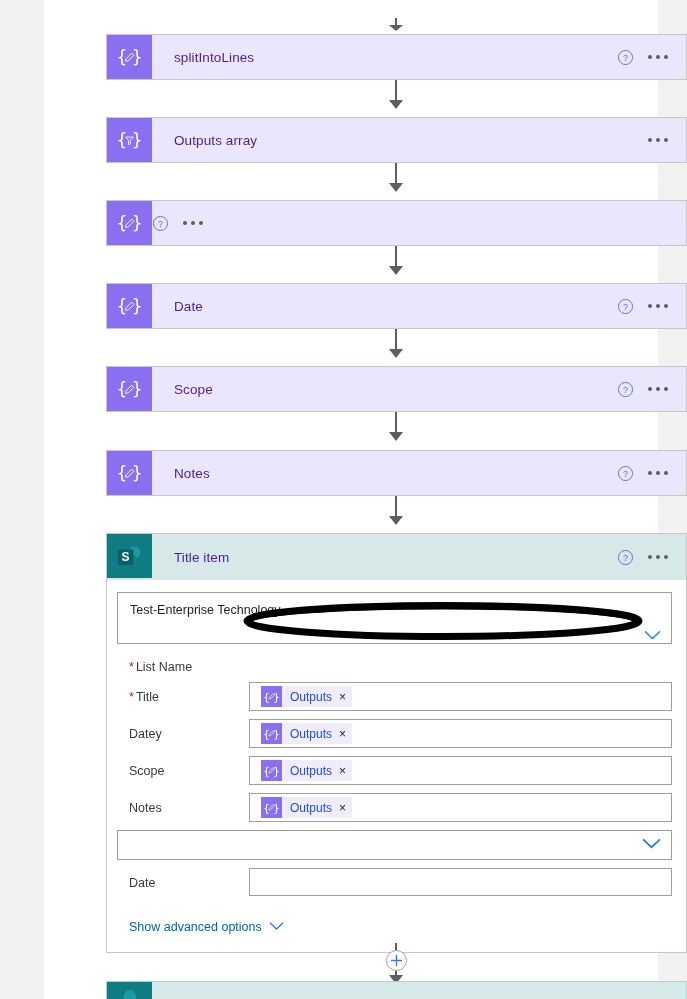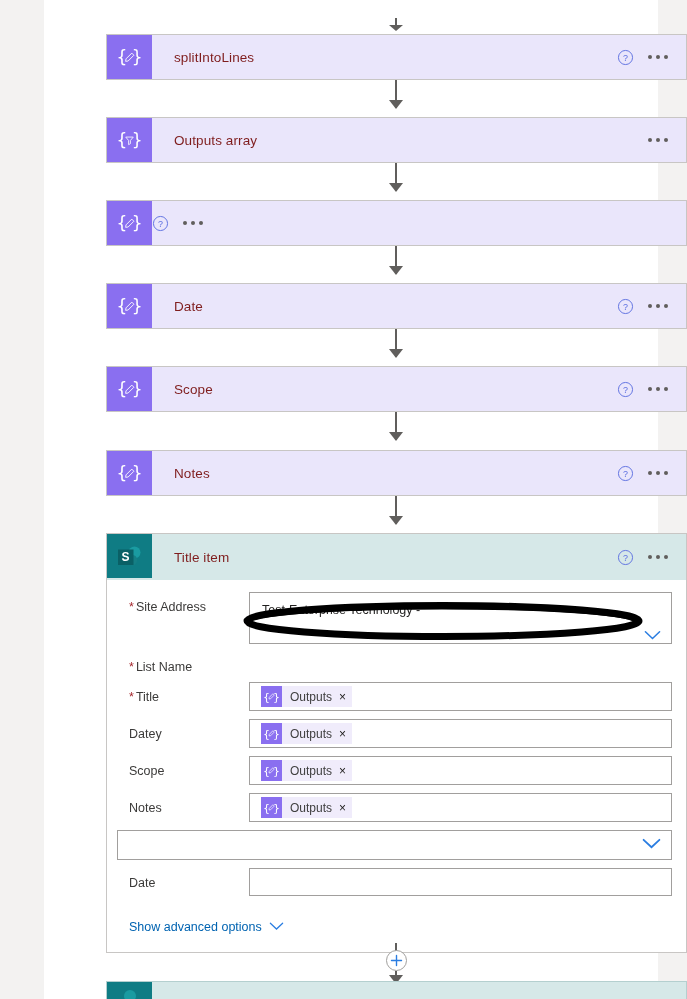--- a/index.html
+++ b/index.html
@@ -50,21 +50,21 @@
     display: flex;
     align-items: center;
     justify-content: center;
     align-self: stretch;
   }
   .step-icon.sp-icon { background: #0f7c84; }
   .step-title {
     flex: 1 1 auto;
     padding-left: 22px;
     font-size: 13.5px;
-    color: #7f1d1d;
+    color: #4c1d95;
     letter-spacing: .1px;
     white-space: nowrap;
   }
   .help-icon {
     flex: 0 0 auto;
     margin-right: 14px;
     display: flex;
     align-items: center;
   }
   .dots {
@@ -184,21 +184,21 @@
     width: 21px; height: 21px;
     background: #8a6ff0;
     display: flex; align-items: center; justify-content: center;
     flex: 0 0 21px;
   }
   .token-ico .brace-icon { width: 17px; height: 15px; }
   .token-ico .brace-icon .bl,
   .token-ico .brace-icon .br { font-size: 11px; }
   .token-label {
     font-size: 12px;
-    color: #404040;
+    color: #1d4ed8;
     padding: 0 7px 0 8px;
     white-space: nowrap;
   }
   .token-x {
     font-size: 12px;
     color: #201f1e;
     line-height: 1;
     cursor: pointer;
   }
 
@@ -458,21 +458,20 @@
           <i></i>
           <i></i>
           <i></i>
         </div>
     </div>
 
     <div id="sp-body">
 
       
       <div class="frow">
-        <div class="flabel"><span class="req">*</span><span>Site Address</span></div>
         <div class="fctl tall">
           <div class="fval">Test-Enterprise Technology -</div>
           <span class="chev">
             <svg width="17" height="11" viewBox="0 0 18 11">
                 <path d="M1.5 1.5L9 8.6l7.5-7.1" fill="none" stroke="#2a7de1" stroke-width="1.6" stroke-linecap="round"></path>
               </svg>
           </span>
         </div>
       </div>
 

